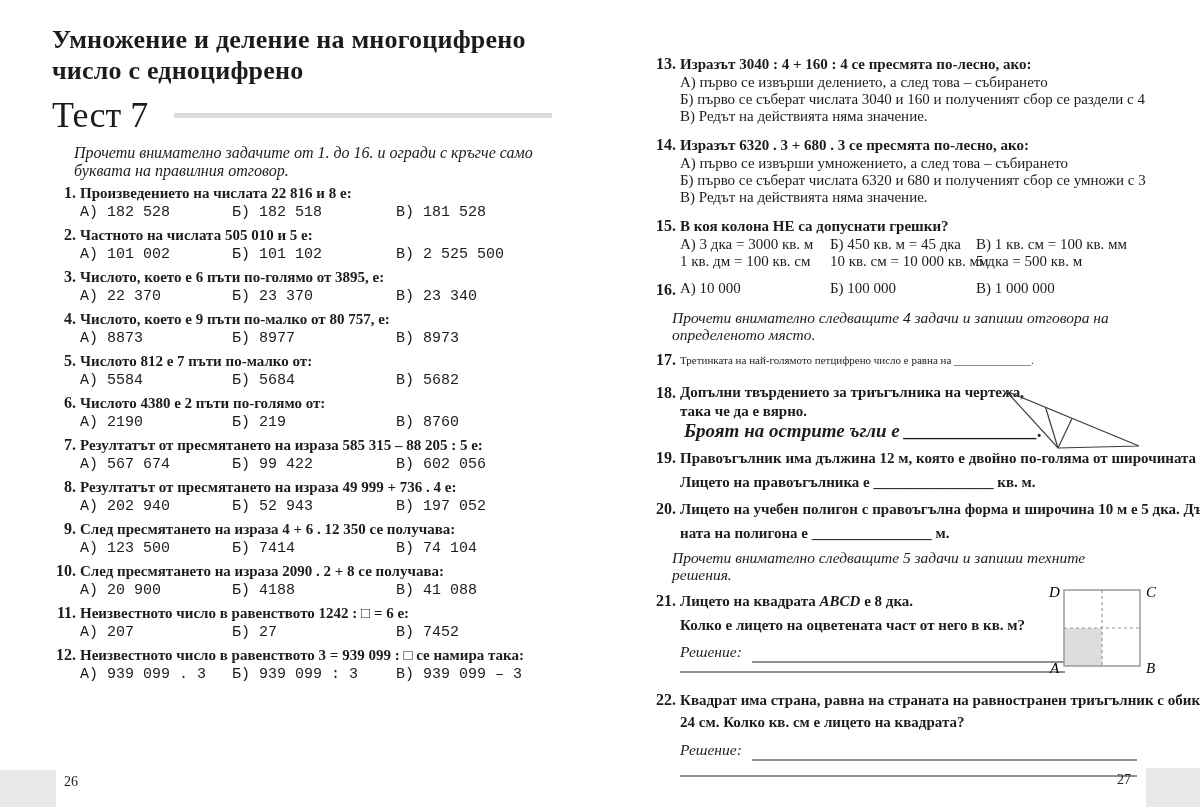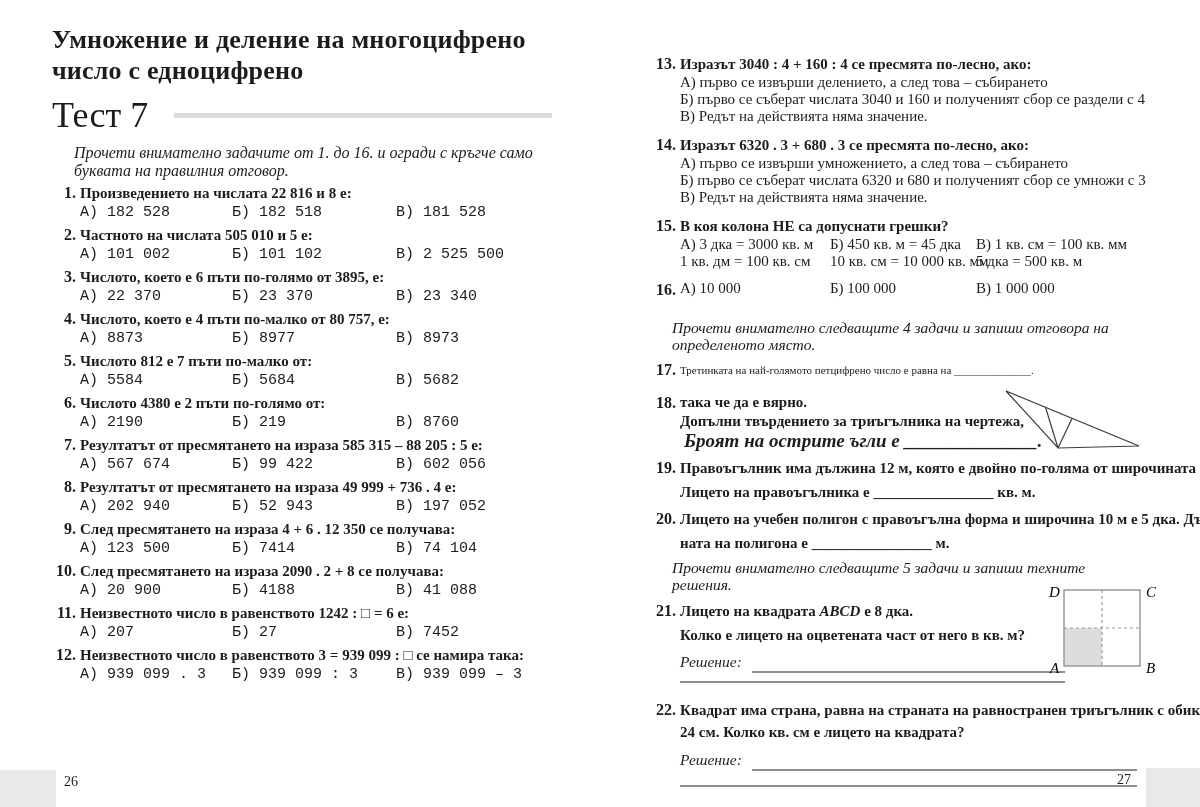--- a/index.html
+++ b/index.html
@@ -30,21 +30,21 @@
   .qstem2{font-weight:bold;line-height:24px;white-space:nowrap;font-size:15px;}
   .optrow{display:grid;grid-template-columns:152px 164px auto;line-height:20px;font-size:15px;font-family:Liberation Mono, monospace;}
   .optrow span{white-space:nowrap;}
   .optrow-r{display:grid;grid-template-columns:150px 146px auto;line-height:17px;font-size:15px;}
   .optrow-r span{white-space:nowrap;}
   .optstack{font-size:15px;}
   .optstack .opt{line-height:17px;white-space:nowrap;}
   .qnum-r{font-weight:bold;text-align:right;line-height:20px;}
 
   .mb10{margin-bottom:10px;}
-  .mb11{margin-bottom:19px;}
+  .mb11{margin-bottom:9px;}
   .mb6{margin-bottom:6px;}
   .mb13{margin-bottom:13px;}
   .mb4{margin-bottom:4px;}
   .mb3{margin-bottom:3px;}
 
   .fill-line{font-weight:normal;font-size:11px;line-height:20px;white-space:nowrap;}
   .claim{font-weight:bold;font-style:italic;font-size:19px;line-height:19px;margin-left:4px;white-space:nowrap;}
   .q18 .qstem{line-height:19px;}
 
   .sol-row{display:flex;align-items:flex-end;margin-top:4px;}
@@ -117,21 +117,21 @@
           <span class="opt">А) 22 370</span>
             <span class="opt">Б) 23 370</span>
             <span class="opt">В) 23 340</span>
           </div>
         </div>
       </div>
 
       <div class="q">
         <span class="qnum">4.</span>
         <div class="qbody">
-          <div class="qstem">Числото, което е 4 пъти по-малко от 80 757, е:</div>
+          <div class="qstem">Числото, което е 9 пъти по-малко от 80 757, е:</div>
           <div class="optrow">
 
           <span class="opt">А) 8873</span>
             <span class="opt">Б) 8977</span>
             <span class="opt">В) 8973</span>
           </div>
         </div>
       </div>
 
       <div class="q">
@@ -304,22 +304,22 @@
   <div class="q q-r mb13">
     <span class="qnum-r">17.</span>
     <div class="qbody">
       <div class="fill-line">Третинката на най-голямото петцифрено число е равна на ______________.</div>
     </div>
   </div>
 
   <div class="q q-r q18 mb6">
     <span class="qnum-r">18.</span>
     <div class="qbody">
+      <div class="qstem">Допълни твърдението за триъгълника на чертежа,</div>
       <div class="qstem">така че да е вярно.</div>
-      <div class="qstem">Допълни твърдението за триъгълника на чертежа,</div>
       <div class="claim">Броят на острите ъгли е ______________.</div>
     </div>
   </div>
 
   <div class="q q-r mb3">
     <span class="qnum-r" style="line-height:24px;">19.</span>
     <div class="qbody">
       <div class="qstem2">Правоъгълник има дължина 12 м, която е двойно по-голяма от широчината му.</div>
       <div class="qstem2">Лицето на правоъгълника е ________________ кв. м.</div>
     </div>

